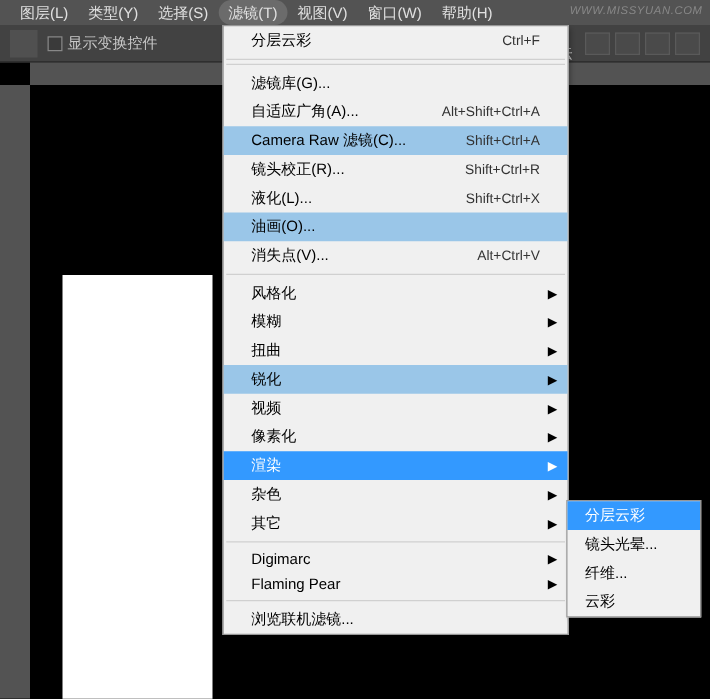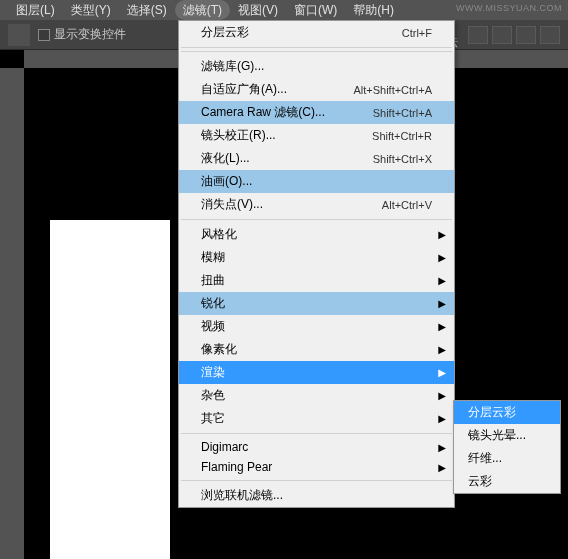--- a/index.html
+++ b/index.html
@@ -23,21 +23,21 @@
 .dd-item.selected { background: #3399ff; color: #fff; }
 .dd-sep { height: 1px; background: #d0d0d0; margin: 3px 2px; }
 .arrow { position: absolute; right: 8px; font-size: 10px; }
 .shortcut { color: #333; font-size: 11px; }
 .dd-item.selected .shortcut, .dd-item.selected .arrow { color: #fff; }
 
 .submenu { position: absolute; top: 400px; left: 453px; width: 108px; background: #f0f0f0; border: 1px solid #979797; box-shadow: 2px 2px 4px rgba(0,0,0,0.3); color: #000; }
 .sub-item { padding: 3px 14px; cursor: default; }
 .sub-item.selected { background: #3399ff; color: #fff; }
 
-.watermark { position: absolute; top: 3px; right: 6px; color: #888; font-size: 9px; letter-spacing: 0.5px; }
+.watermark { position: absolute; top: 3px; right: 6px; color: #888; font-size: 9px; letter-spacing: 0.5px; font-style: italic; }
 .forum-text { position: absolute; top: 3px; right: 110px; color: #ccc; font-size: 11px; margin-top: 32px; }
 
 .extra-icons { position: absolute; top: 26px; right: 8px; display: flex; gap: 4px; }
 .extra-icons .tool-icon { width: 20px; height: 18px; background: #4a4a4a; border: 1px solid #5a5a5a; }
 </style>
 </head>
 <body>
 
 <div class="menubar">
   <span class="menu-item">图层(L)</span>

